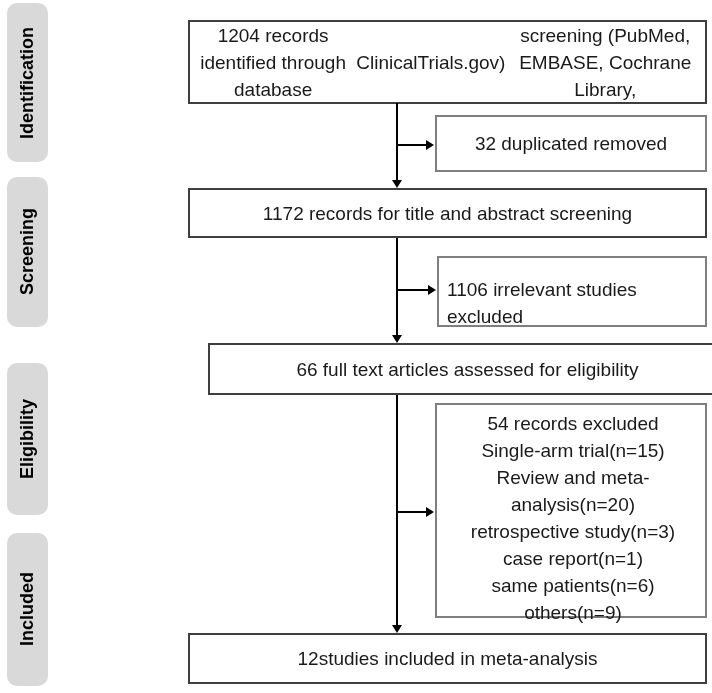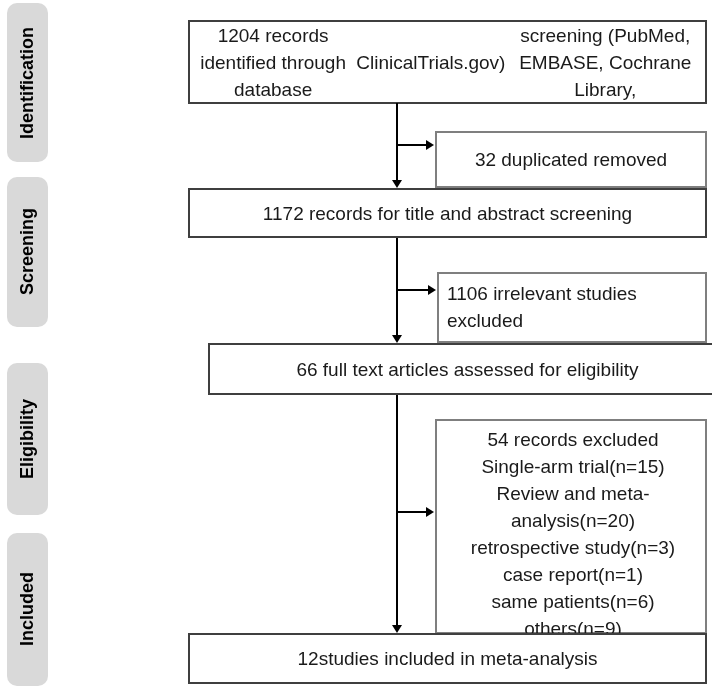--- a/index.html
+++ b/index.html
@@ -51,35 +51,34 @@
     left: 188px;
     width: 519px;
     display: flex;
     flex-direction: row;
     align-items: center;
     justify-content: center;
     text-align: center;
   }
   .side-box {
     border: 2px solid #7f7f7f;
-    margin-top: 16px;
   }
   #box-identified { top: 20px;  height: 84px; }
   #box-title-abstract { top: 188px; height: 50px; }
   #box-fulltext { top: 343px; height: 52px; margin-left: 20px; }
   #box-included { top: 633px; height: 51px; }
 
   #box-duplicates {
     left: 435px; top: 115px; width: 272px; height: 57px;
     display: flex; align-items: center; justify-content: center;
     text-align: center;
   }
   #box-irrelevant {
     left: 437px; top: 256px; width: 270px; height: 71px;
-    padding: 6px 6px 0 8px;
+    padding: 18px 6px 0 8px;
     text-align: left;
   }
   #box-excluded {
     left: 435px; top: 403px; width: 272px; height: 215px;
     padding: 5px 4px 0 8px;
     text-align: center;
   }
 
   
   .line { position: absolute; background: #000000; }

